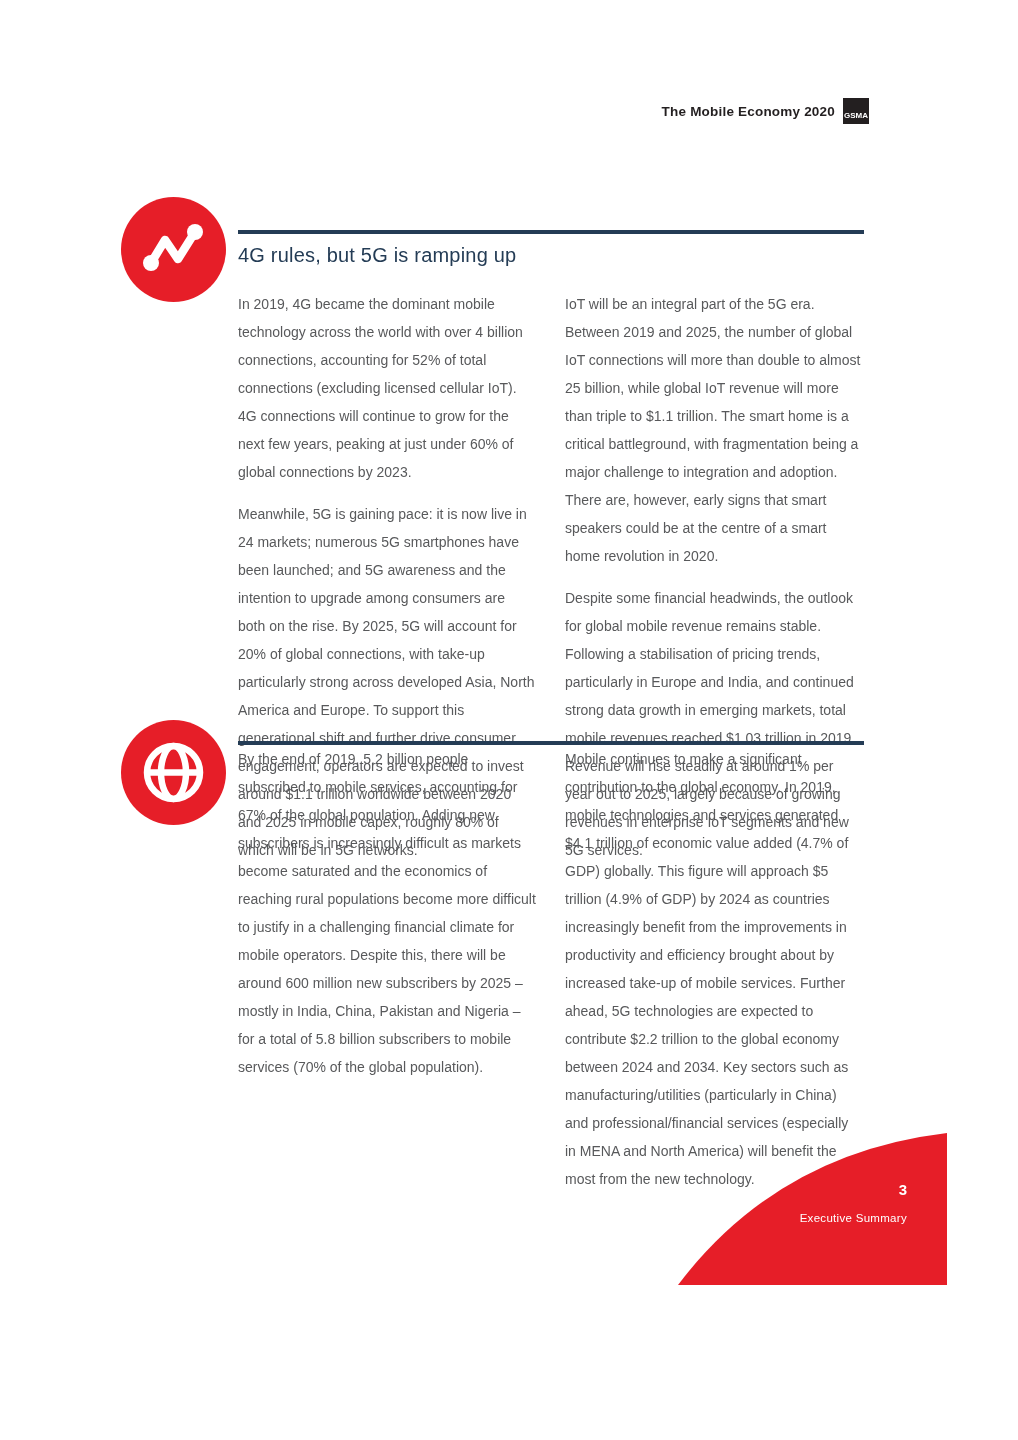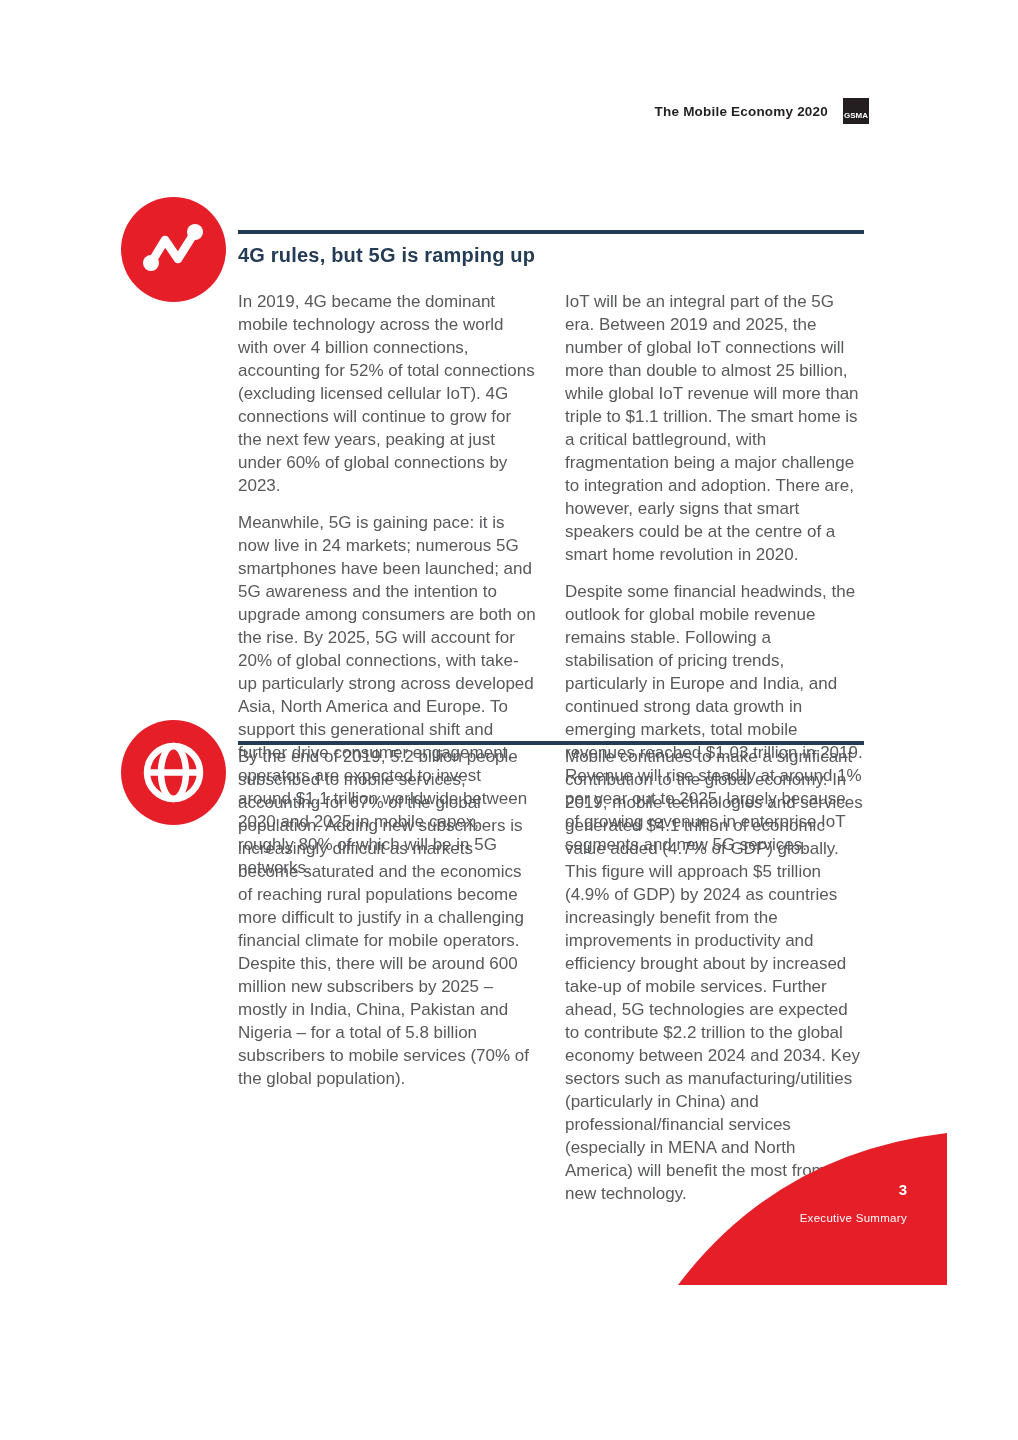--- a/index.html
+++ b/index.html
@@ -8,21 +8,21 @@
     width: 1018px; height: 1440px;
     position: relative;
     background: #ffffff;
     font-family: "Liberation Sans", sans-serif;
     overflow: hidden;
   }
 
   
   .header {
     position: absolute; top: 98px; right: 149px;
-    display: flex; align-items: center; gap: 15px;
+    display: flex; align-items: center; gap: 8px;
   }
   .header-title {
     font-size: 13.5px; font-weight: bold; color: #231f20;
     letter-spacing: 0.2px;
   }
   .logo-box { width: 26px; height: 26px; display: block; }
 
   
   .section-icon { position: absolute; left: 121px; width: 105px; height: 105px; }
   .icon-1 { top: 197px; }
@@ -30,32 +30,32 @@
 
   .section-content { position: absolute; left: 238px; width: 626px; }
   .content-1 { top: 230px; }
   .content-2 { top: 741px; }
 
   .rule { height: 4px; background: #243c55; width: 100%; }
 
   h1.section-heading {
     margin: 10px 0 0 0;
     font-size: 20px; line-height: 22px;
-    font-weight: bold; color: #243c55;
+    font-weight: normal; color: #243c55;
     letter-spacing: 0.2px;
   }
 
   .columns { display: flex; gap: 29px; }
   .cols-1 { margin-top: 24px; }
   .cols-2 { }
   .col { width: 298px; }
 
   .col p {
     margin: 0 0 14px 0;
-    font-size: 17px; line-height: 23px;
+    font-size: 14px; line-height: 28px;
     color: #58595b;
   }
   .col p:last-child { margin-bottom: 0; }
 
   
   .swoosh { position: absolute; left: 678px; top: 1133px; width: 269px; height: 152px; }
   .footer-text {
     position: absolute; right: 111px; top: 1181px;
     text-align: right; color: #ffffff; z-index: 2;
   }

